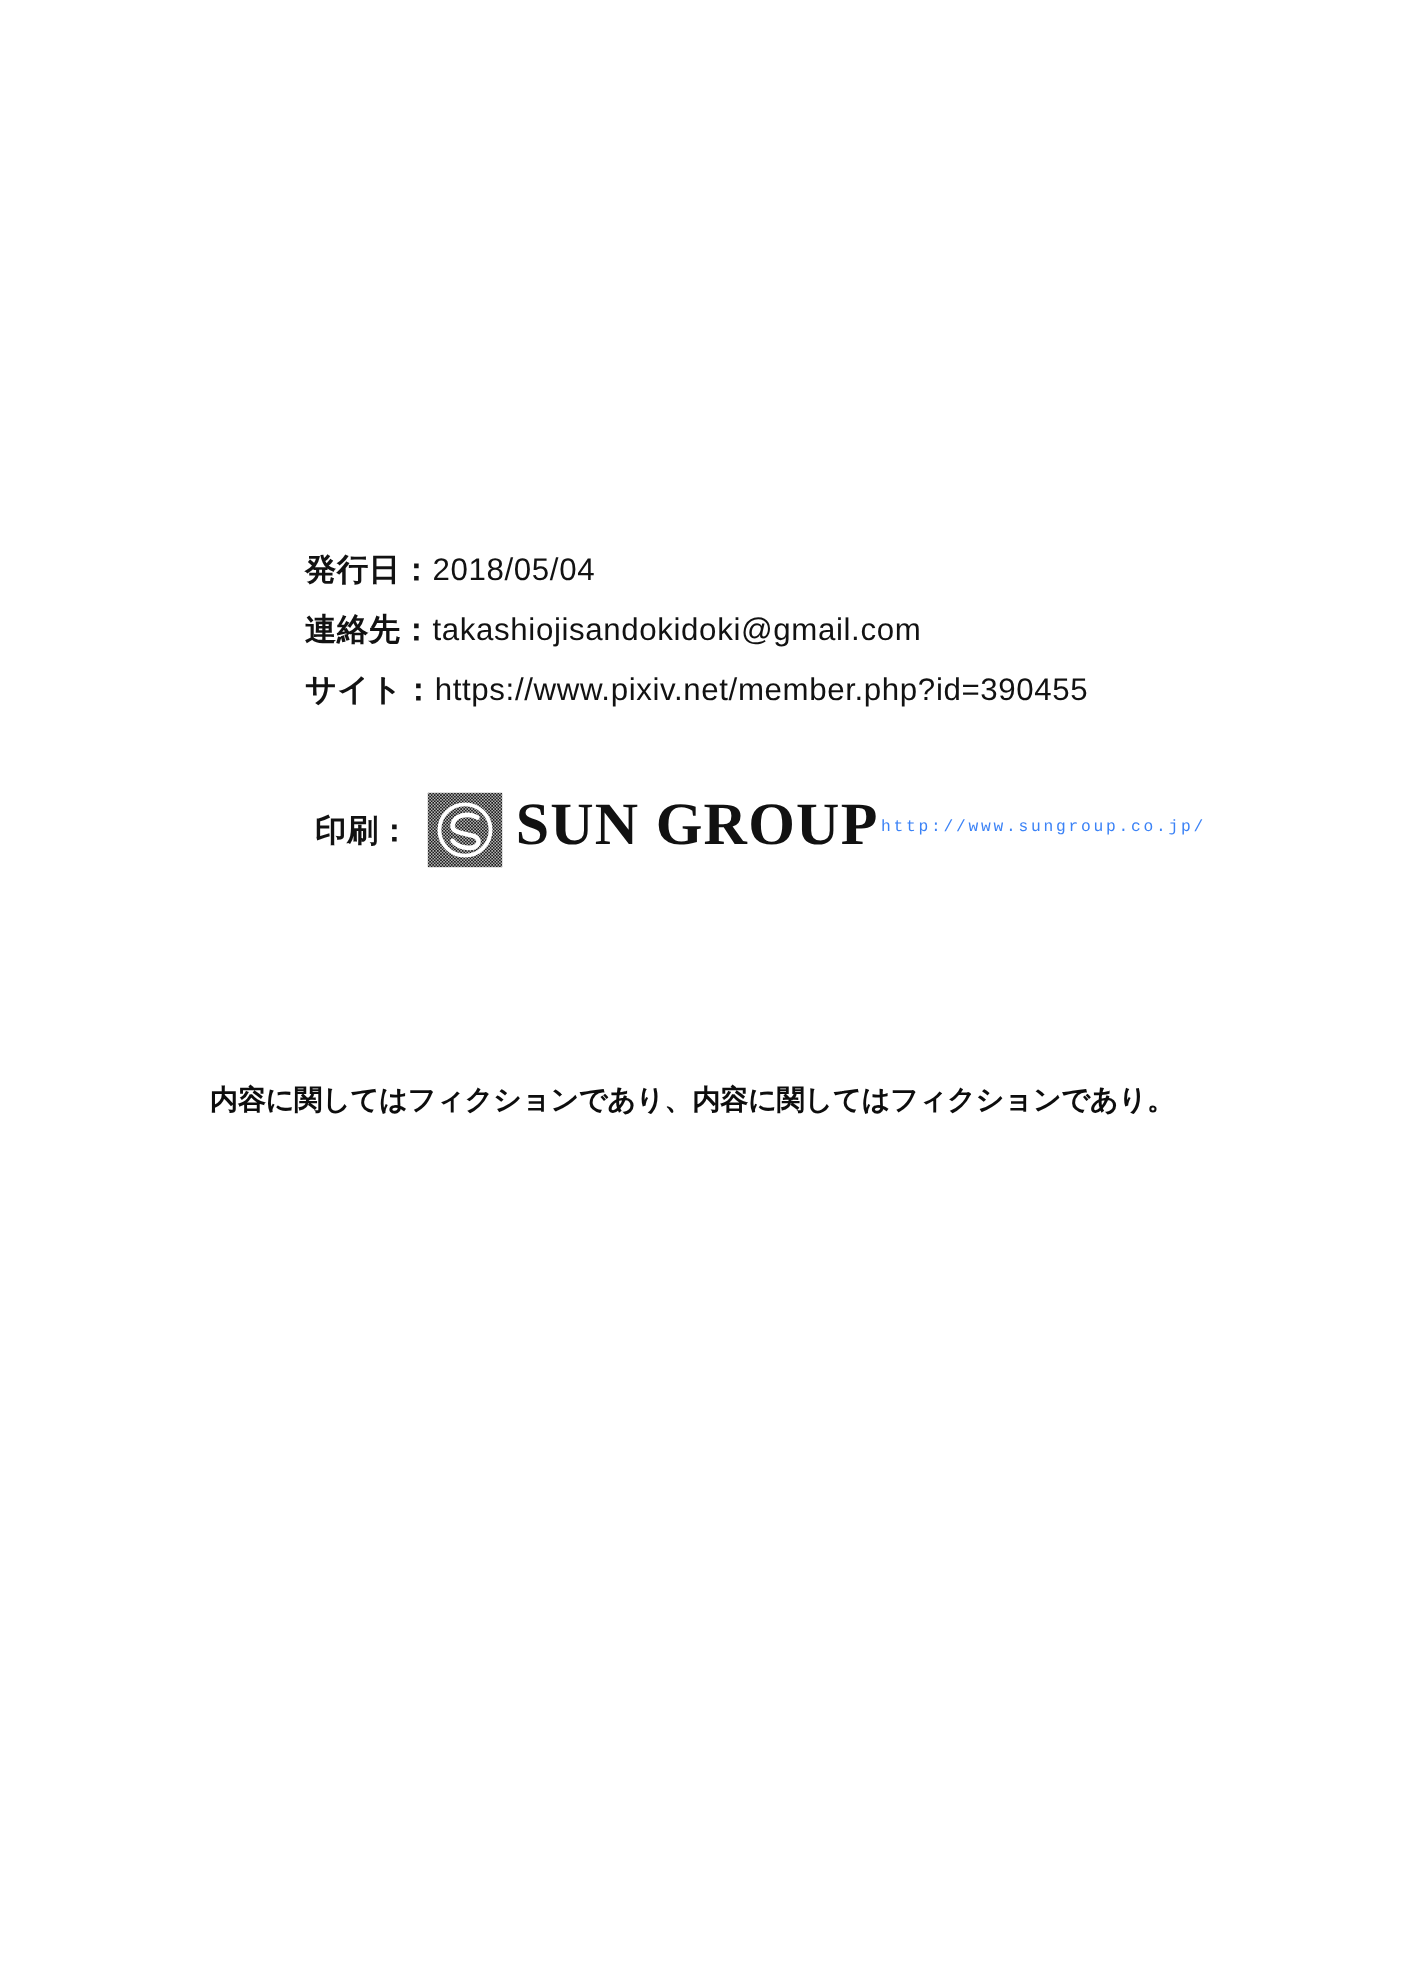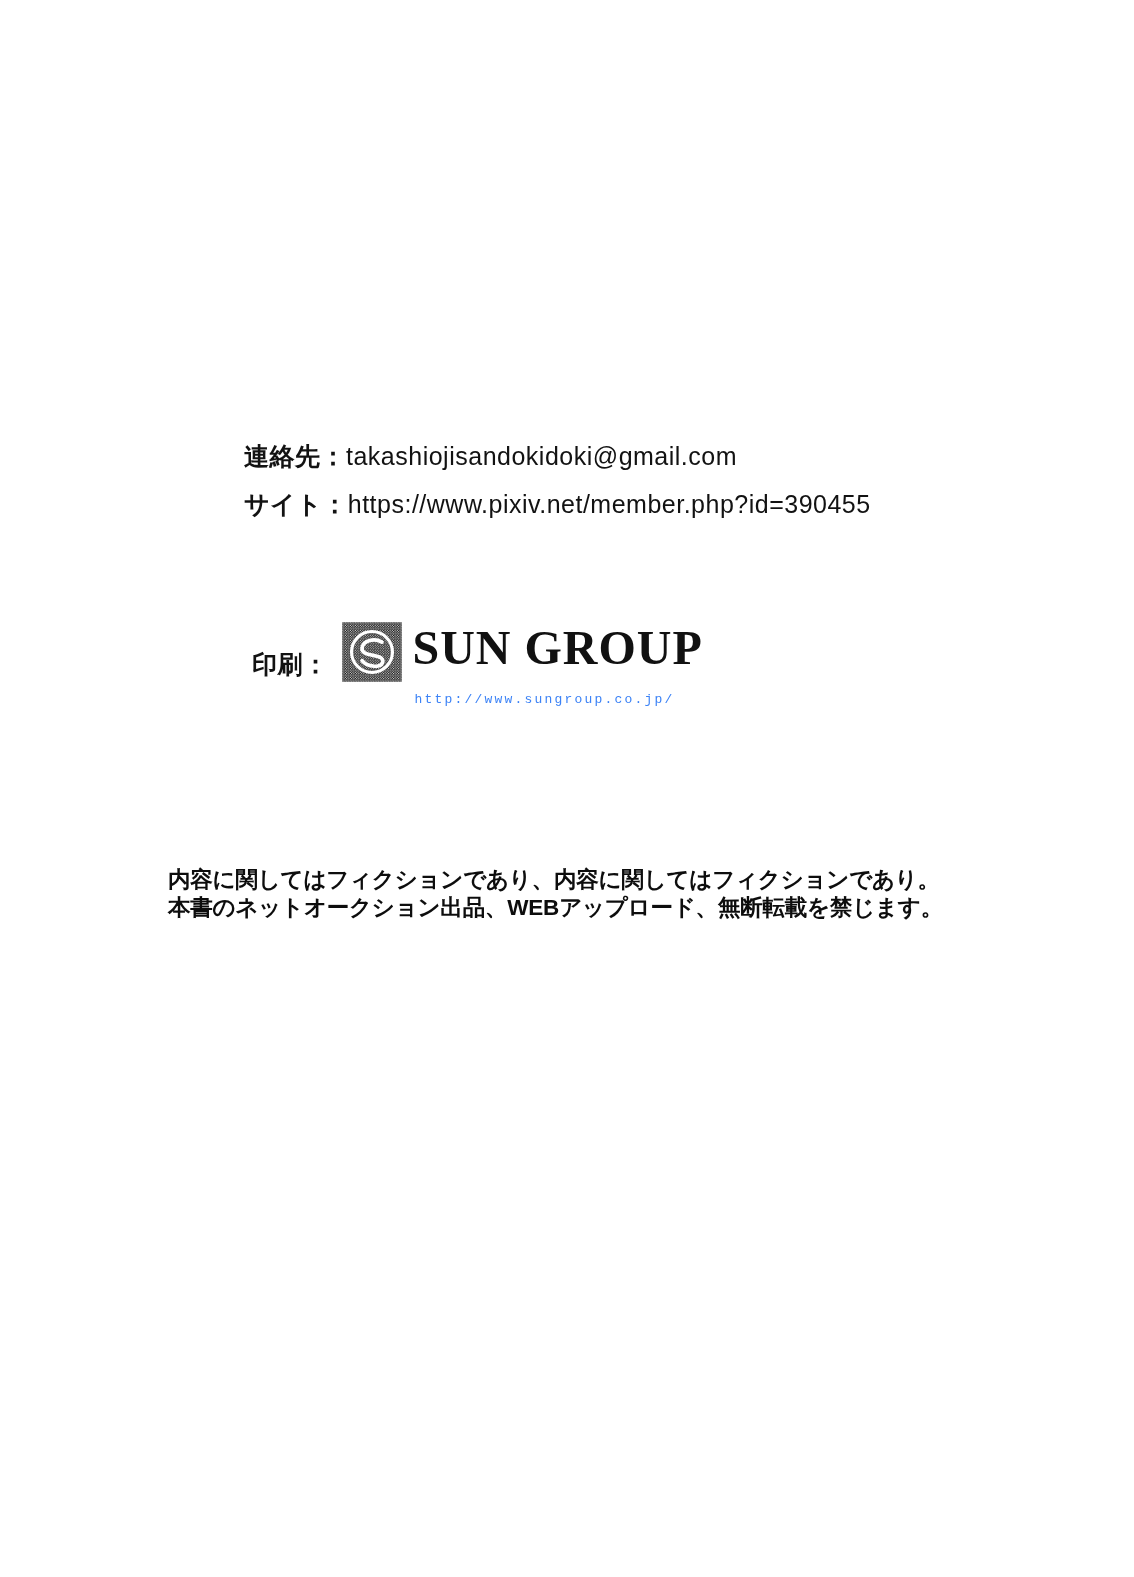--- a/index.html
+++ b/index.html
@@ -70,21 +70,21 @@
 
   .logo-mark {
     width: 62px;
     height: 62px;
     margin-right: 10px;
     flex: 0 0 auto;
   }
 
   .logo-text-wrap {
     display: flex;
-    flex-direction: column;
+    flex-direction: row;
     justify-content: center;
     padding-top: 2px;
   }
   .logo-word {
     font-family: "Liberation Serif", serif;
     font-size: 48px;
     font-weight: 700;
     letter-spacing: 1px;
     line-height: 50px;
     color: #111111;
@@ -115,20 +115,23 @@
   }
 </style>
 </head>
 <body>
 
 <div class="page">
 
   <div class="colophon">
 
 
+    <div class="colo-line">
+      <span class="lbl">発行日：</span><span class="val">2018/05/04</span>
+    </div>
 
     <div class="colo-line">
       <span class="lbl">連絡先：</span><span class="val">takashiojisandokidoki@gmail.com</span>
     </div>
 
     <div class="colo-line">
       <span class="lbl">サイト：</span><span class="val">https://www.pixiv.net/member.php?id=390455</span>
     </div>
 
   </div>
@@ -152,16 +155,15 @@
 
       <div class="logo-text-wrap">
         <span class="logo-word">SUN GROUP</span>
         <span class="logo-url">http://www.sungroup.co.jp/</span>
       </div>
     </div>
   </div>
 
   <div class="notice">
     <div class="notice-line">内容に関してはフィクションであり、内容に関してはフィクションであり。</div>
-    <div class="notice-line">本書のネットオークション出品、WEBアップロード、無断転載を禁じます。</div>
   </div>
 
 </div>
 
 </body></html>

